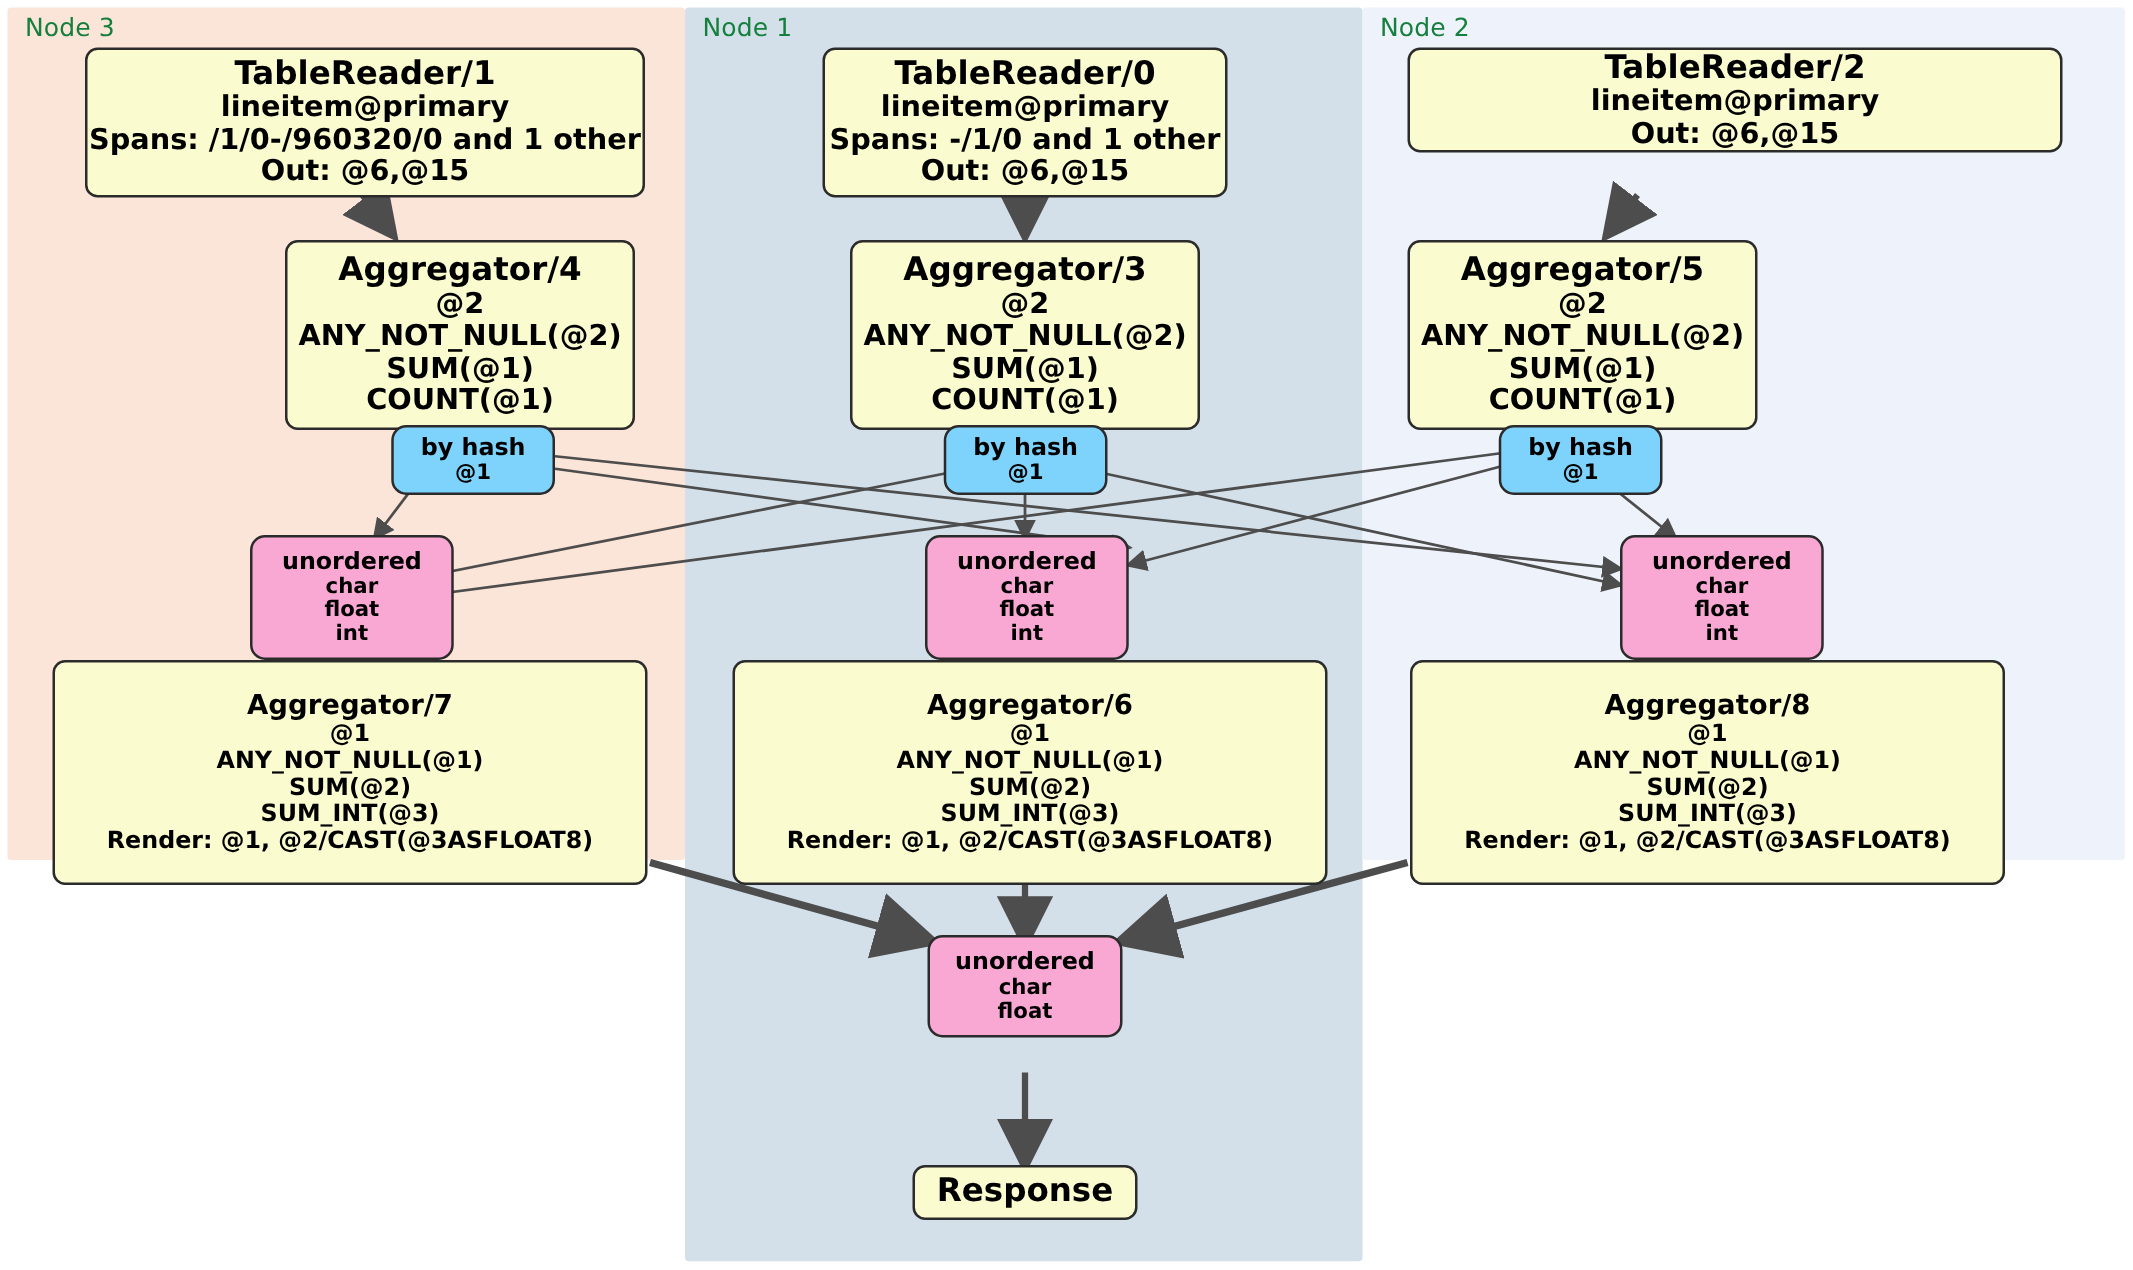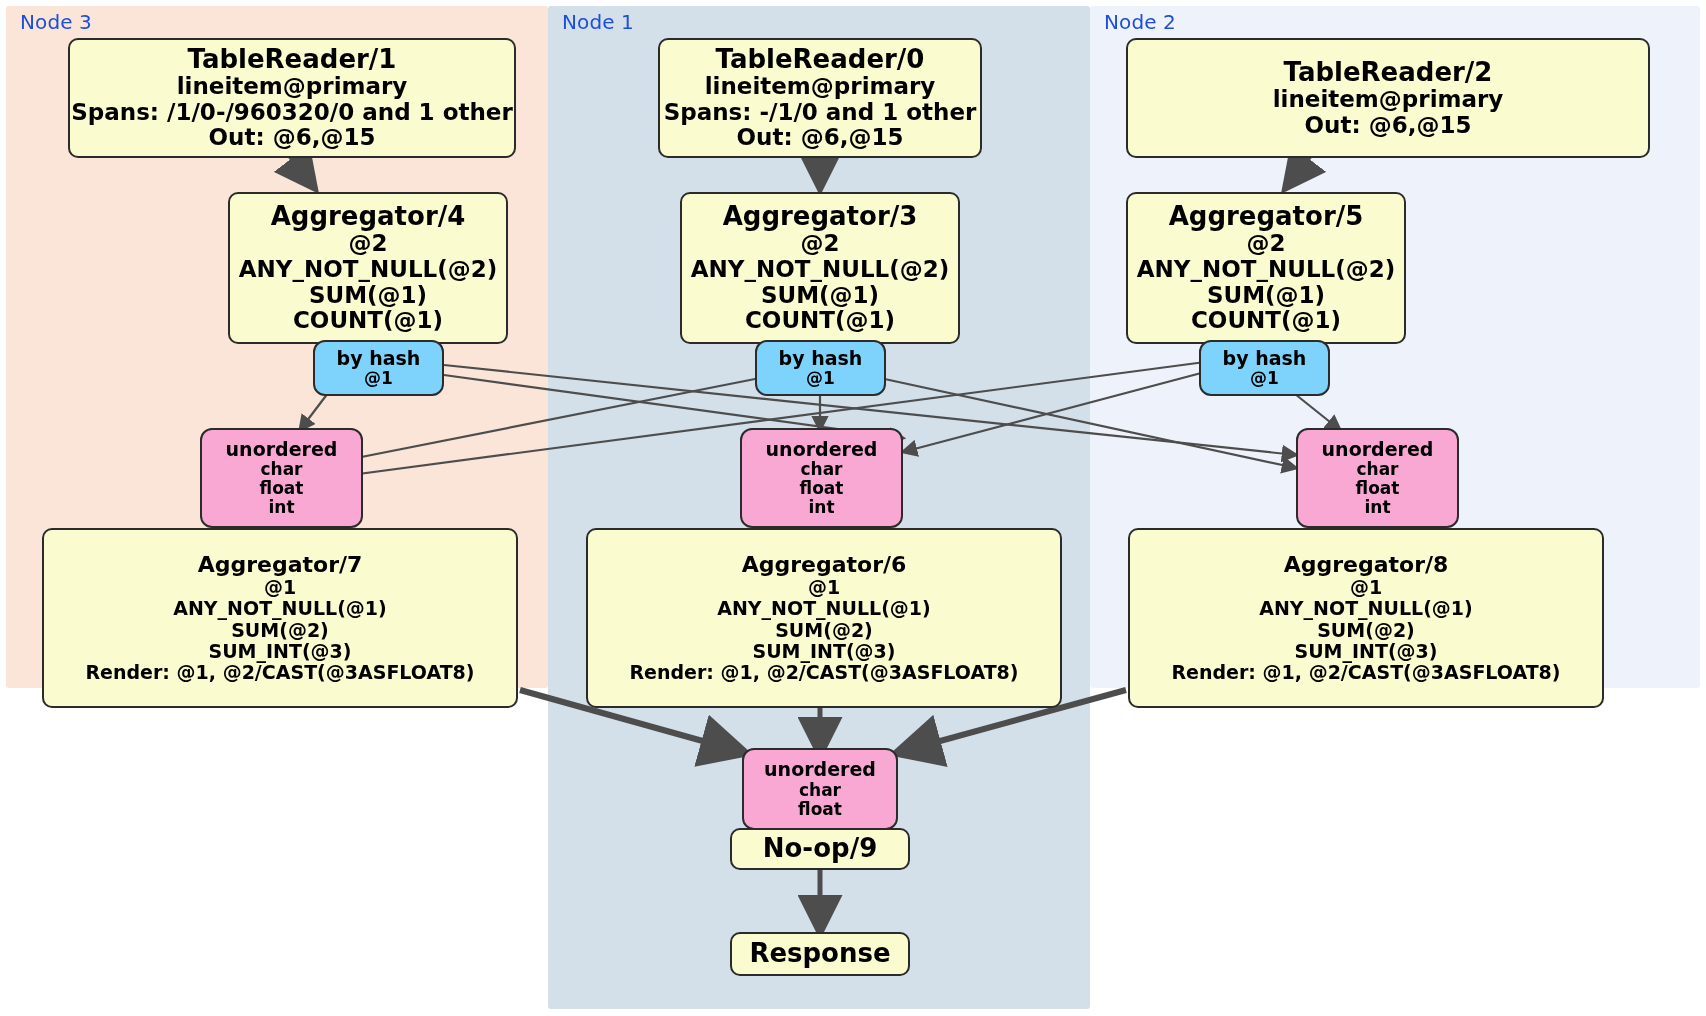--- a/index.html
+++ b/index.html
@@ -1,20 +1,20 @@
 <!DOCTYPE html>
 <html><head>
 <meta charset="utf-8">
 <style>
   html,body{margin:0;padding:0;background:#ffffff;}
   body{font-family:"DejaVu Sans","Liberation Sans",sans-serif;}
   #stage{position:relative;width:1706px;height:1016px;overflow:hidden;background:#fff;}
 
   .panel{position:absolute;border-radius:3px;}
-  .panel-label{position:absolute;font-size:20px;color:#1d4ed8;letter-spacing:.1px;}
+  .panel-label{position:absolute;font-size:20px;color:#15803d;letter-spacing:.1px;}
 
   svg#edges{position:absolute;left:0;top:0;width:1706px;height:1016px;pointer-events:none;}
 
   .node{position:absolute;box-sizing:border-box;border:2px solid #2b2b2b;
         text-align:center;display:flex;flex-direction:column;justify-content:center;
         align-items:center;}
   .proc{background:#fbfbd0;border-radius:10px;}
   .router{background:#7dd3fc;border-radius:12px;}
   .sync{background:#f9a8d4;border-radius:12px;}
 
@@ -80,21 +80,21 @@
     <div class="n-line">Out: @6,@15</div>
   </div>
 
   <div class="node proc" style="left:658px;top:38px;width:324px;height:120px;">
     <div class="n-title">TableReader/0</div>
     <div class="n-line">lineitem@primary</div>
     <div class="n-line">Spans: -/1/0 and 1 other</div>
     <div class="n-line">Out: @6,@15</div>
   </div>
 
-  <div class="node proc" style="left:1126px;top:38px;width:524px;height:120px;">
+  <div class="node proc" style="left:1126px;top:38px;width:524px;height:84px;">
     <div class="n-title">TableReader/2</div>
     <div class="n-line">lineitem@primary</div>
     <div class="n-line">Out: @6,@15</div>
   </div>
 
   <div class="node proc" style="left:228px;top:192px;width:280px;height:152px;">
     <div class="n-title">Aggregator/4</div>
     <div class="n-line">@2</div>
     <div class="n-line">ANY_NOT_NULL(@2)</div>
     <div class="n-line">SUM(@1)</div>
@@ -179,21 +179,18 @@
     <div class="n-line">SUM_INT(@3)</div>
     <div class="n-line">Render: @1, @2/CAST(@3ASFLOAT8)</div>
   </div>
 
   <div class="node sync sm" style="left:742px;top:748px;width:156px;height:82px;">
     <div class="n-title">unordered</div>
     <div class="n-line">char</div>
     <div class="n-line">float</div>
   </div>
 
-  <div class="node proc" style="left:730px;top:828px;width:180px;height:42px;">
-    <div class="n-title">No-op/9</div>
-  </div>
 
   <div class="node proc" style="left:730px;top:932px;width:180px;height:44px;">
     <div class="n-title">Response</div>
   </div>
 
 </div>
 
 </body></html>

